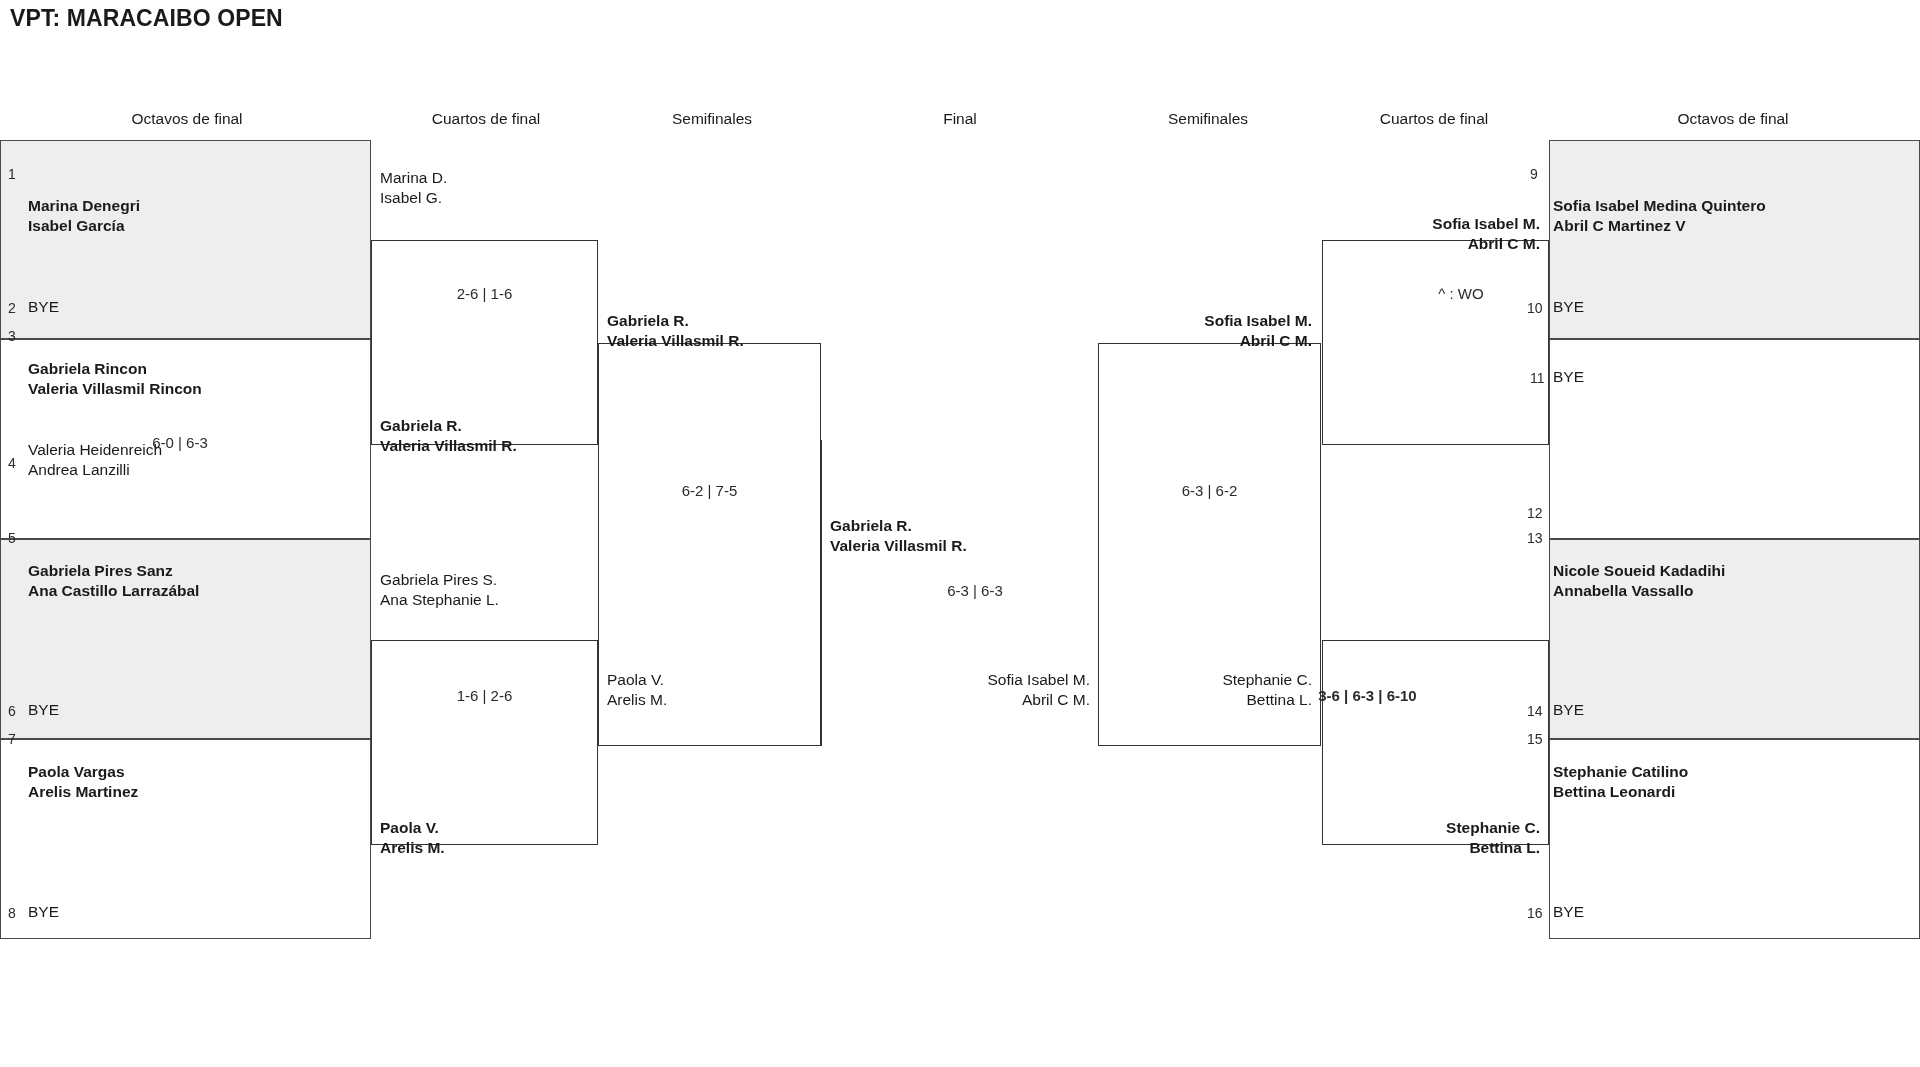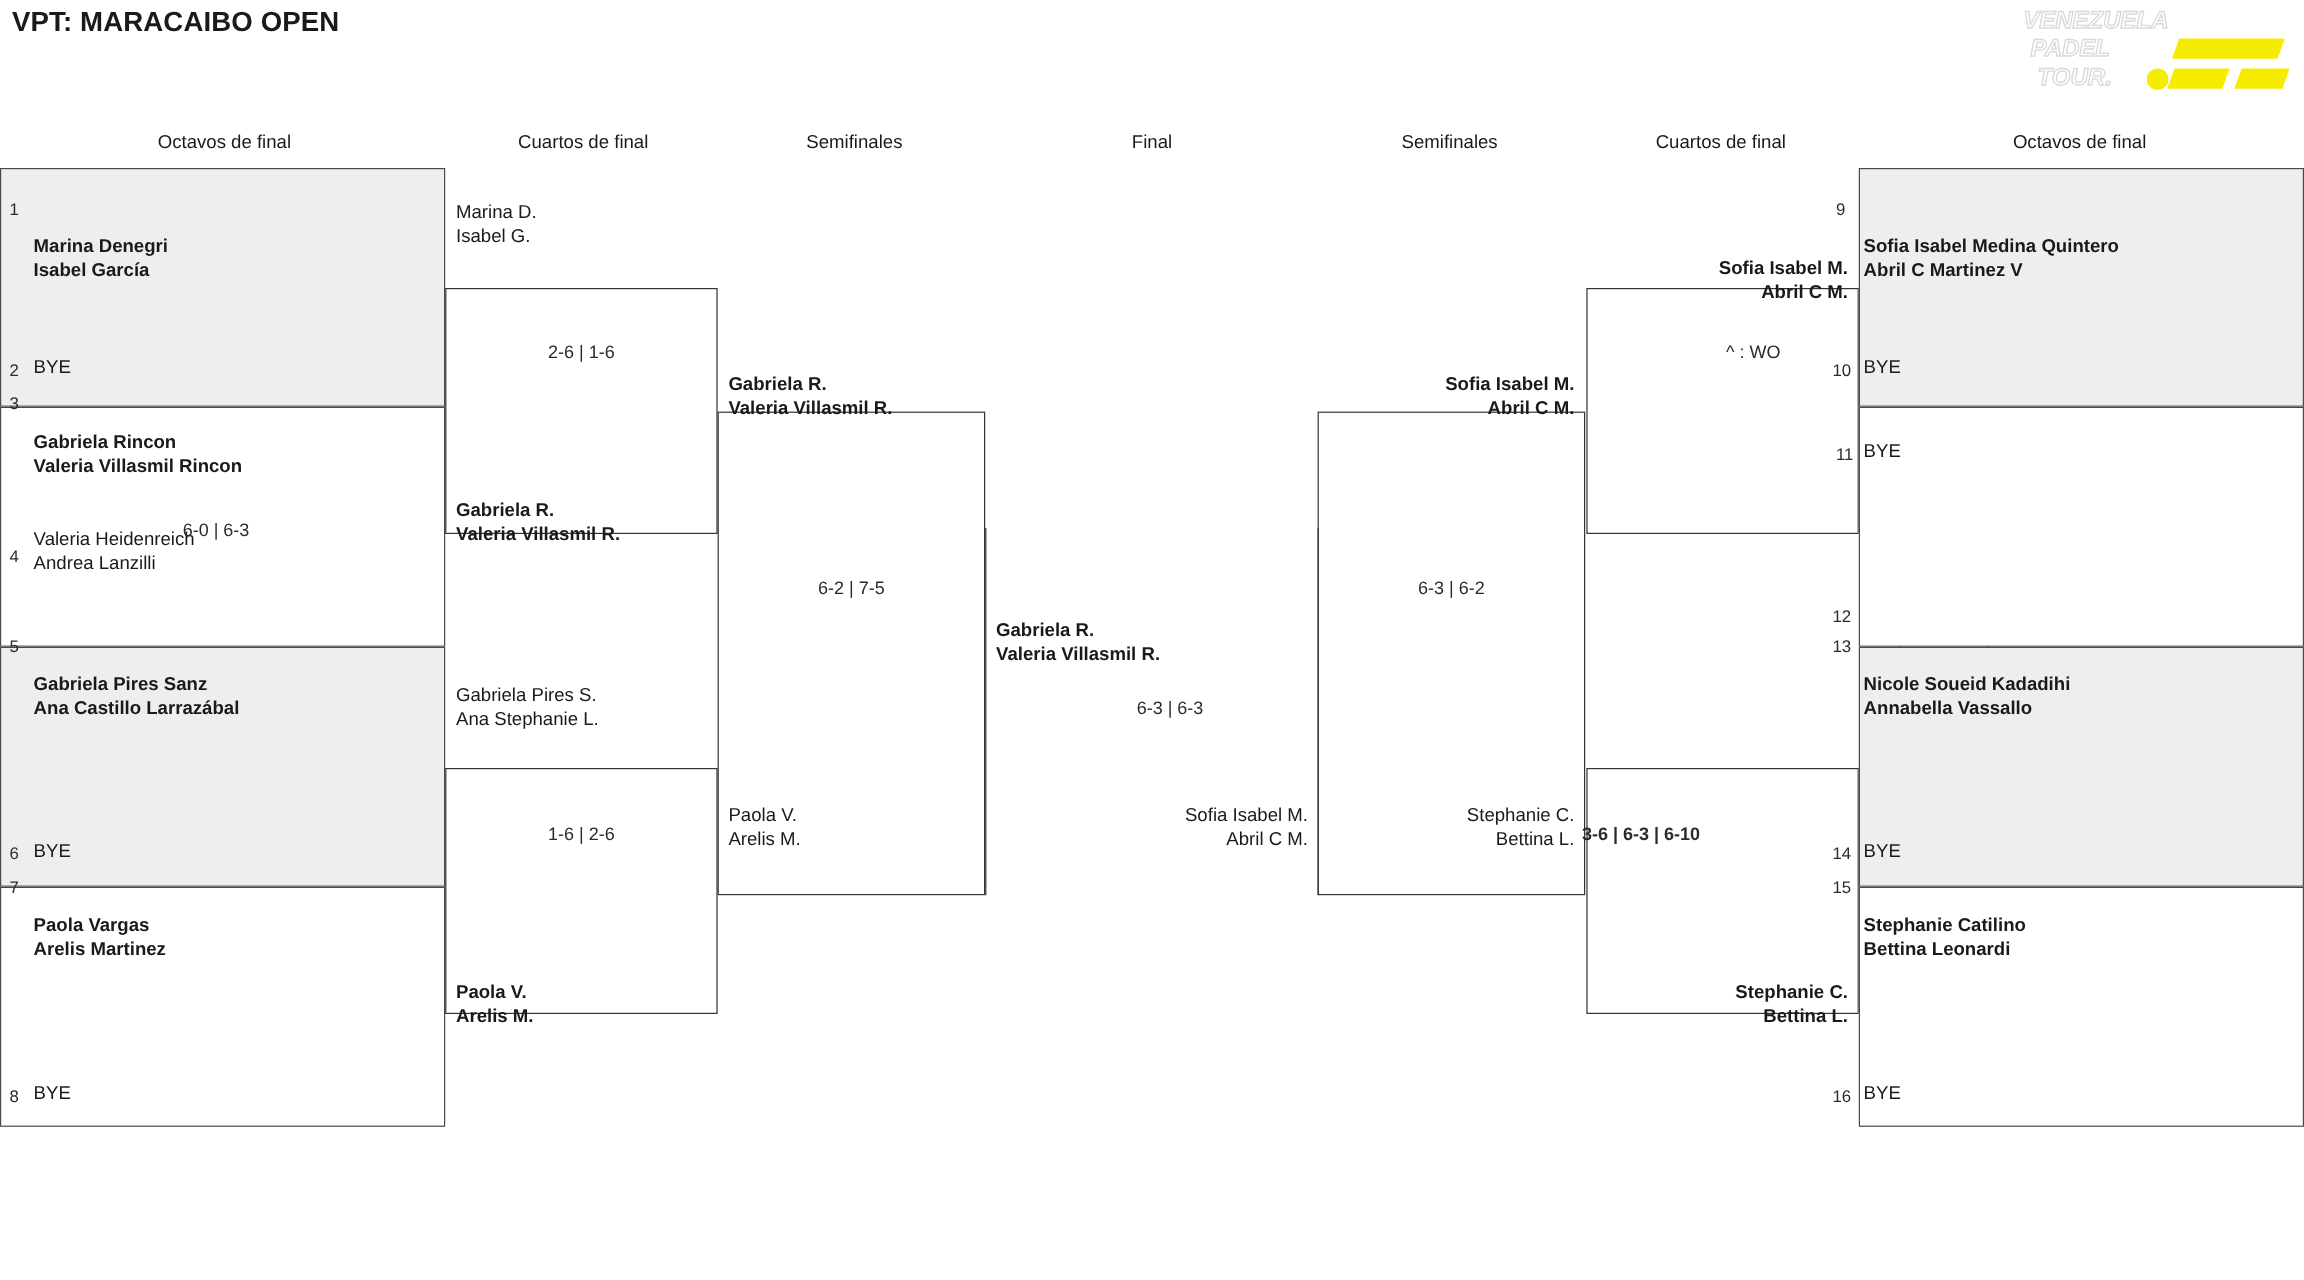--- a/index.html
+++ b/index.html
@@ -58,33 +58,20 @@
 </style>
 </head>
 <body>
 
 <div id="root">
 
   <div class="title-block">
     <div class="title-line">VPT: MARACAIBO OPEN</div>
   </div>
 
-  <div class="logo">
-    <svg width="232" height="74" viewBox="0 0 232 74">
-      <g fill="none" stroke="#d9d9d9" stroke-width="1.1" font-family="Liberation Sans, sans-serif" font-size="20" font-weight="700" font-style="italic">
-        <text x="10" y="19" stroke="#d9d9d9" fill="none">VENEZUELA</text>
-        <text x="16" y="43" stroke="#d9d9d9" fill="none">PADEL</text>
-        <text x="22" y="67" stroke="#d9d9d9" fill="none">TOUR.</text>
-      </g>
-      <circle cx="122" cy="62" r="9" fill="#f5ec00"></circle>
-      <polygon points="140,28 228,28 222,45 134,45" fill="#f5ec00"></polygon>
-      <polygon points="136,53 182,53 176,70 130,70" fill="#f5ec00"></polygon>
-      <polygon points="192,53 232,53 226,70 186,70" fill="#f5ec00"></polygon>
-    </svg>
-  </div>
 
   <div class="round-hdr" style="left:0px;   top:110px; width:374px;">Octavos de final</div>
   <div class="round-hdr" style="left:374px; top:110px; width:224px;">Cuartos de final</div>
   <div class="round-hdr" style="left:598px; top:110px; width:228px;">Semifinales</div>
   <div class="round-hdr" style="left:826px; top:110px; width:268px;">Final</div>
   <div class="round-hdr" style="left:1094px;top:110px; width:228px;">Semifinales</div>
   <div class="round-hdr" style="left:1322px;top:110px; width:224px;">Cuartos de final</div>
   <div class="round-hdr" style="left:1546px;top:110px; width:374px;">Octavos de final</div>
 
   <div class="seedbox shaded" style="left:0px; top:140px; width:371px; height:199px;"></div>

